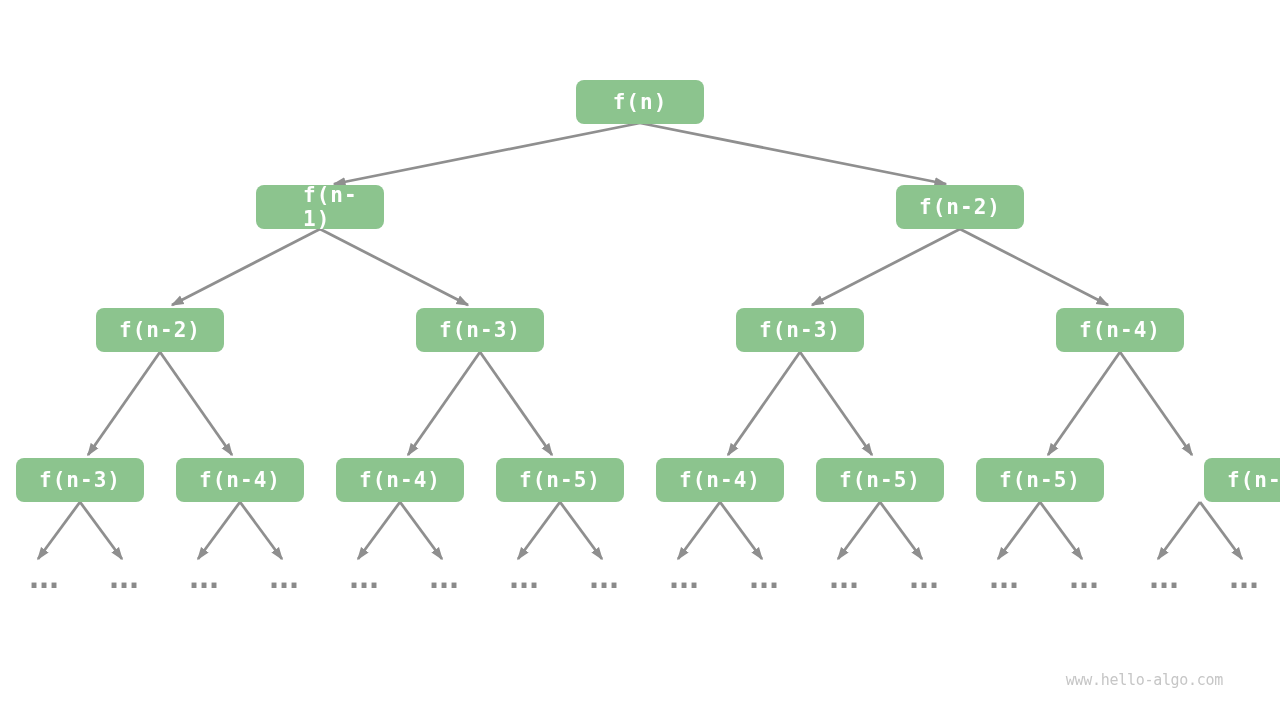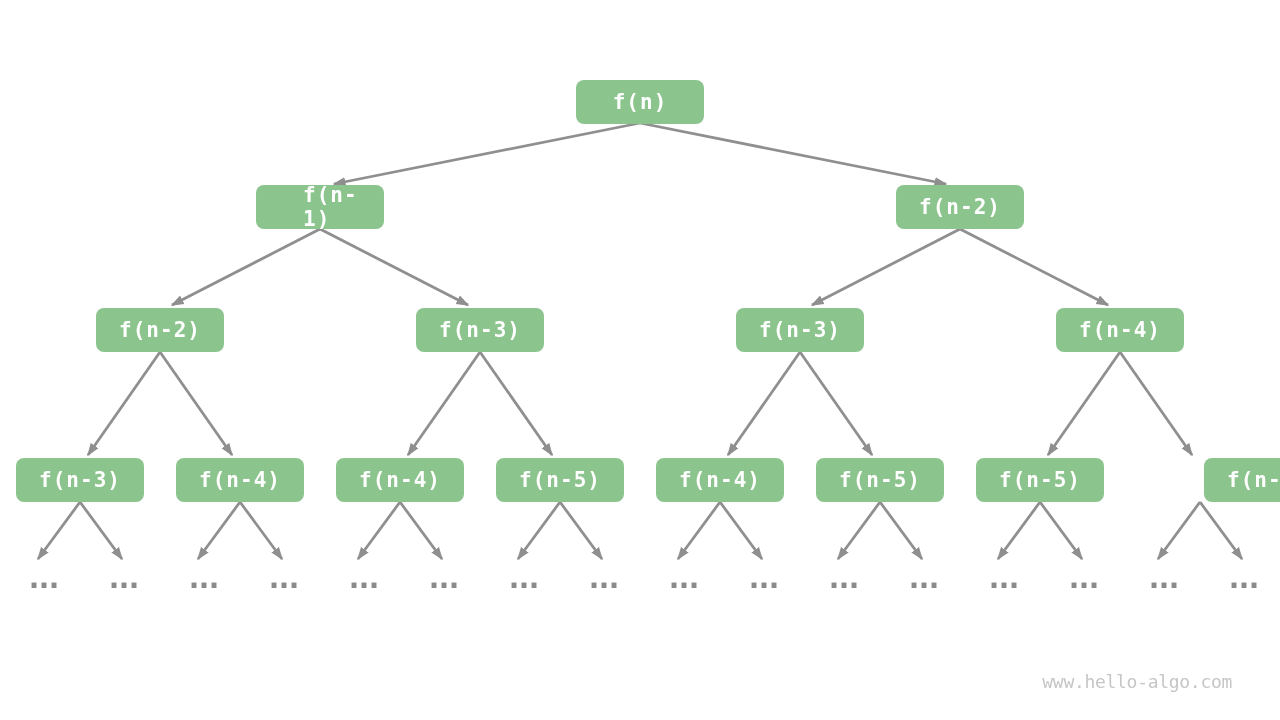--- a/index.html
+++ b/index.html
@@ -17,22 +17,22 @@
     display:flex;align-items:center;justify-content:center;
     font-weight:bold;font-size:21px;letter-spacing:1px;
     box-sizing:border-box;
   }
   .dots{
     position:absolute;width:60px;height:30px;top:563px;line-height:30px;
     text-align:center;font-weight:bold;font-size:30px;letter-spacing:-8px;
     color:var(--ellipsis,#8a8a8a);user-select:none;
   }
   .watermark{
-    position:absolute;right:48px;top:671px;
-    font-size:18px;letter-spacing:-0.3px;
+    position:absolute;right:57px;top:671px;
+    font-size:15px;letter-spacing:-0.3px;
     color:var(--watermark,#c6c6c6);
   }
 </style>
 </head>
 <body>
 
 <div class="canvas">
 
   <svg class="edges" width="1280" height="720" viewBox="0 0 1280 720" xmlns="http://www.w3.org/2000/svg">
     <defs>

